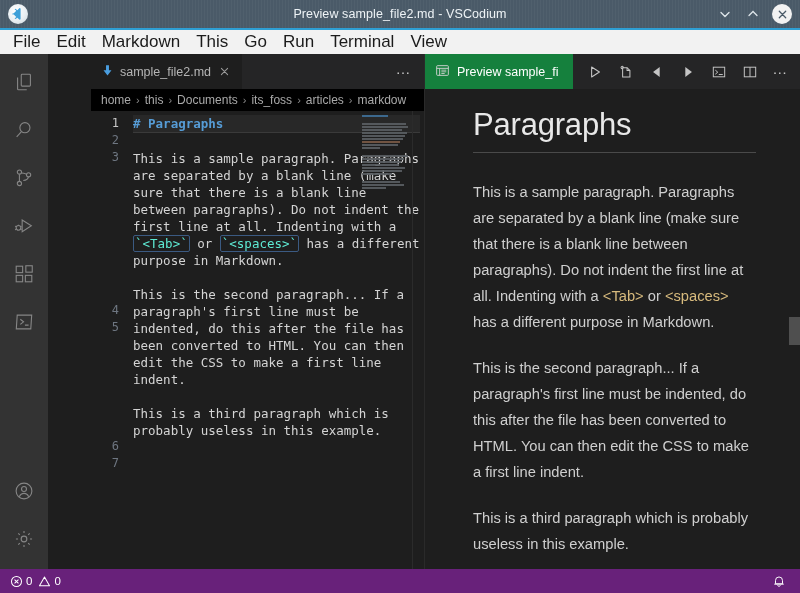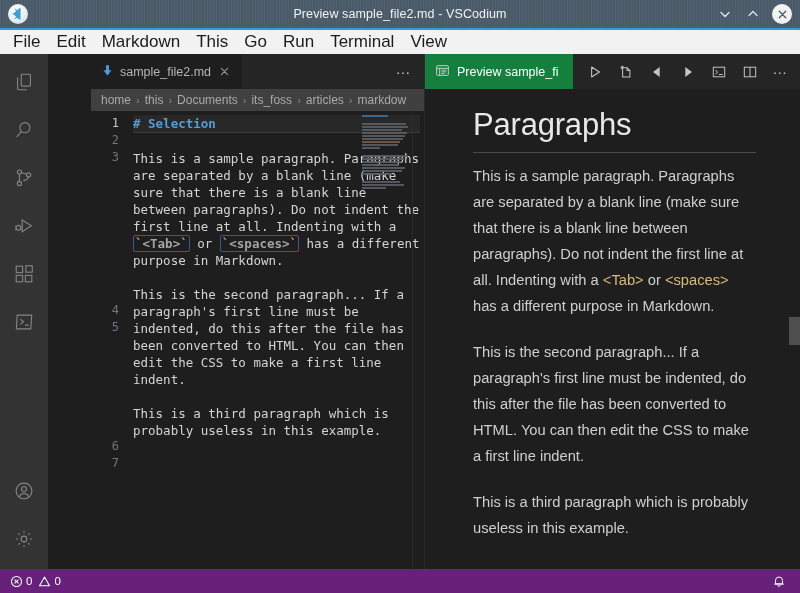--- a/index.html
+++ b/index.html
@@ -100,21 +100,21 @@
   .tab .md-ico { flex: 0 0 auto; }
   .tab-label { white-space: nowrap; overflow: hidden; text-overflow: ellipsis; }
   .tab-close { color: #9b9b9b; font-size: 14px; line-height: 1; padding: 0 2px; }
   .tabs-more {
     margin-left: auto; display: flex; align-items: center;
     color: #c5c5c5; font-size: 15px; letter-spacing: 1.5px;
     padding: 0 12px 6px 12px;
   }
   .breadcrumbs {
     height: 22px; flex: 0 0 22px;
-    background: #404040;
+    background: #000000;
     display: flex; align-items: center;
     padding: 0 0 0 10px;
     font-size: 12px; color: #a9a9a9;
     white-space: nowrap; overflow: hidden;
   }
   .bc-sep { color: #8a8a8a; margin: 0 5px; font-size: 11px; }
 
   .editor-area {
     flex: 1 1 auto; position: relative;
     background: #1e1e1e; display: flex; min-height: 0;
@@ -140,25 +140,24 @@
   .code-line { white-space: pre-wrap; word-break: break-word; }
   .code-line.wrapblock { white-space: normal; }
   .cl-h1 {
     color: #569cd6; font-weight: bold;
     background: #282828;
     border-bottom: 1px solid #3a3a3a;
     display: block;
   }
   .cl-blank { height: 17px; }
   .inline-code {
-    color: #a3a3a3;
+    color: #5eead4;
     border: 1px solid #3b5a82;
     border-radius: 2px;
     padding: 0 1px;
-    font-weight: bold;
   }
   .minimap {
     position: absolute; top: 4px; right: 14px;
     width: 48px; height: 120px;
     opacity: .9; pointer-events: none;
   }
   .mm-line { height: 2px; margin-bottom: 1px; background: #5a5f63; }
   .mm-line.h { background: #3f6f99; }
   .mm-gap { height: 5px; }
   .mm-orange { background: #7a5a47; }
@@ -198,21 +197,21 @@
   .preview-body {
     flex: 1 1 auto; position: relative; overflow: hidden;
     background: #1e1e1e;
     padding: 18px 44px 0 48px;
   }
   .pv-h1 {
     font-size: 31px; font-weight: normal; color: #e8e8e8;
     letter-spacing: -0.2px;
     padding-bottom: 9px;
     border-bottom: 1px solid #4a4a4a;
-    margin-bottom: 10px;
+    margin-bottom: 26px;
   }
   .pv-p {
     font-size: 14.7px; line-height: 26px; color: #cfcfcf;
     margin-bottom: 20px;
   }
   .pv-code { color: #d7ba7d; }
   .pv-scroll {
     position: absolute; top: 0; right: 0; width: 11px; bottom: 0;
   }
   .pv-thumb {
@@ -391,21 +390,21 @@
           <div class="ln">3</div>
           <div class="ln" style="height:136px"></div>
           <div class="ln">4</div>
           <div class="ln">5</div>
           <div class="ln" style="height:102px"></div>
           <div class="ln">6</div>
           <div class="ln">7</div>
         </div>
 
         <div class="code">
-          <div class="code-line cl-h1"># Selection</div>
+          <div class="code-line cl-h1"># Paragraphs</div>
           <div class="code-line cl-blank"></div>
           <div class="code-line wrapblock"><span>This is a sample paragraph. Paragraphs are separated by a blank line (make sure that there is a blank line between paragraphs). Do not indent the first line at all. Indenting with a </span><span class="inline-code">`&lt;Tab&gt;`</span><span> or </span><span class="inline-code">`&lt;spaces&gt;`</span><span> has a different purpose in Markdown.</span></div>
           <div class="code-line cl-blank"></div>
           <div class="code-line wrapblock">This is the second paragraph... If a paragraph's first line must be indented, do this after the file has been converted to HTML. You can then edit the CSS to make a first line indent.</div>
           <div class="code-line cl-blank"></div>
           <div class="code-line wrapblock">This is a third paragraph which is probably useless in this example.</div>
 
           <div class="minimap">
             <div class="mm-line h" style="width:26px"></div>
             <div class="mm-gap"></div>

